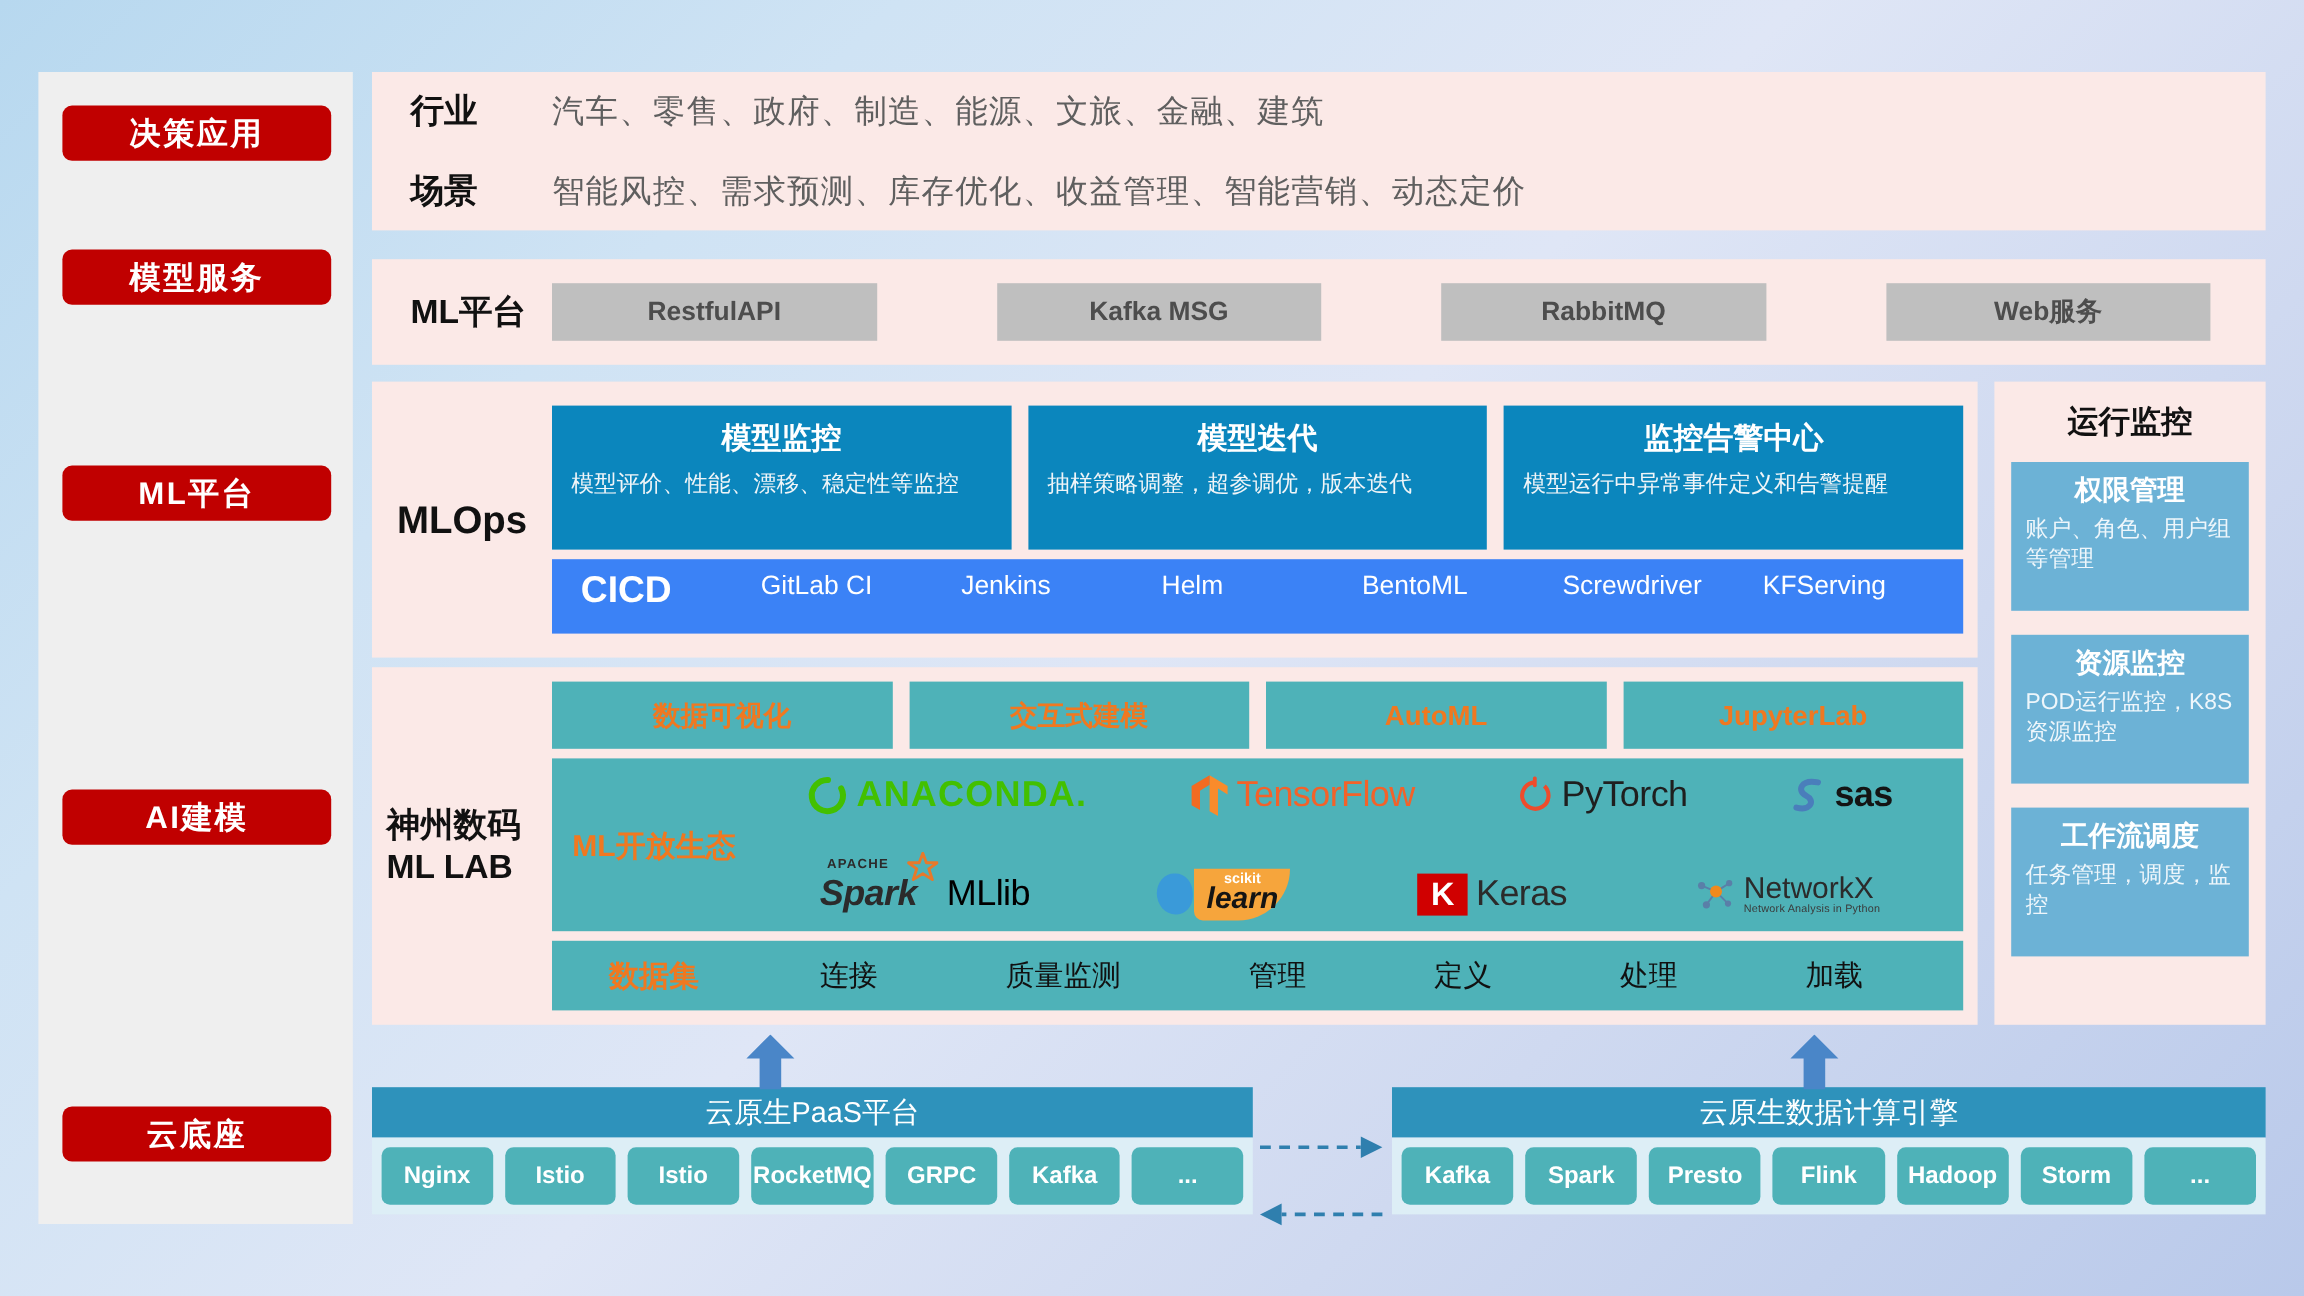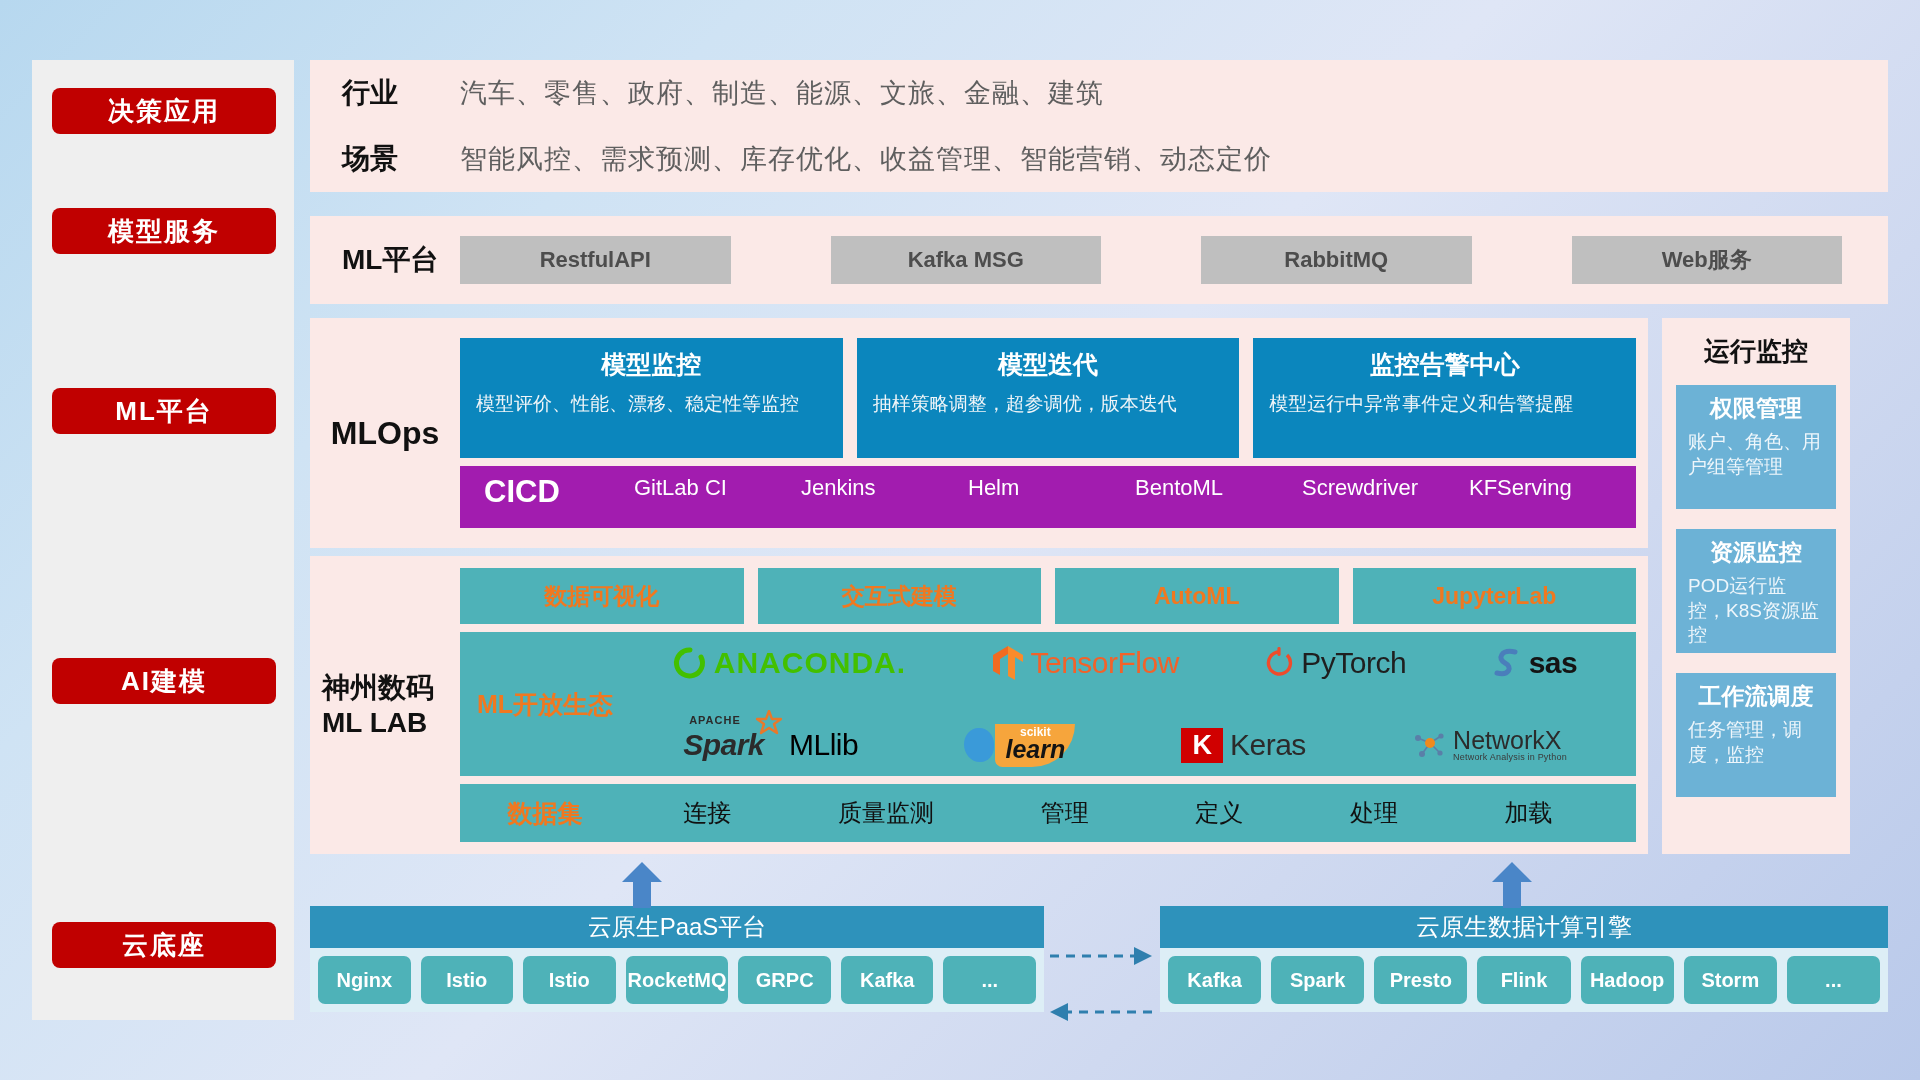--- a/index.html
+++ b/index.html
@@ -58,21 +58,21 @@
   #mlops-label { width: 150px; text-align: center; font-size: 32px; font-weight: bold; color: #111; }
   #mlops-right { flex: 1; padding-right: 12px; }
   #mlops-cards { display: flex; gap: 14px; }
   .mlops-card {
     flex: 1; height: 120px; background: #0b86bd; color: #fff;
     padding: 10px 16px 0 16px;
   }
   .mlops-card h3 { font-size: 25px; text-align: center; margin-bottom: 10px; }
   .mlops-card p  { font-size: 19px; line-height: 1.35; color: #f0f5f8; font-weight: normal; }
   #cicd-bar {
-    margin-top: 8px; height: 62px; background: #a21caf;
+    margin-top: 8px; height: 62px; background: #3b82f6;
     display: flex; align-items: flex-start; overflow: hidden;
     padding: 8px 0 0 24px;
   }
   #cicd-title { font-size: 31px; font-weight: bold; color: #fff; width: 150px; flex: none; }
   #cicd-items { flex: 1; display: flex; }
   .cicd-item {
     flex: 1; font-size: 22px; color: #fff; line-height: 1.25;
     padding-right: 8px;
   }
 
@@ -99,21 +99,21 @@
 
   #ds-bar {
     margin-top: 8px; height: 58px; background: #4eb2b8;
     display: flex; align-items: center;
   }
   #ds-title { width: 170px; text-align: center; font-size: 25px; font-weight: bold; color: #f07820; }
   #ds-items { flex: 1; display: flex; justify-content: space-around; padding-right: 30px; }
   .ds-item { font-size: 24px; color: #111; }
 
   
-  #panel-monitor { left: 1662px; top: 318px; width: 188px; height: 536px; padding: 10px 14px; }
+  #panel-monitor { left: 1662px; top: 318px; width: 226px; height: 536px; padding: 10px 14px; }
   #monitor-title { text-align: center; font-size: 26px; font-weight: bold; color: #111; margin: 6px 0 16px; }
   .mon-card {
     background: #6cb2d6; margin-bottom: 20px; padding: 8px 12px 12px; height: 124px;
   }
   .mon-card h4 { font-size: 23px; color: #fff; text-align: center; margin-bottom: 6px; }
   .mon-card p  { font-size: 19px; color: #eef6fb; font-weight: normal; line-height: 1.3; }
 
   
   .cloud-group { position: absolute; }
   #cloud-left  { left: 310px; top: 906px; width: 734px; }

